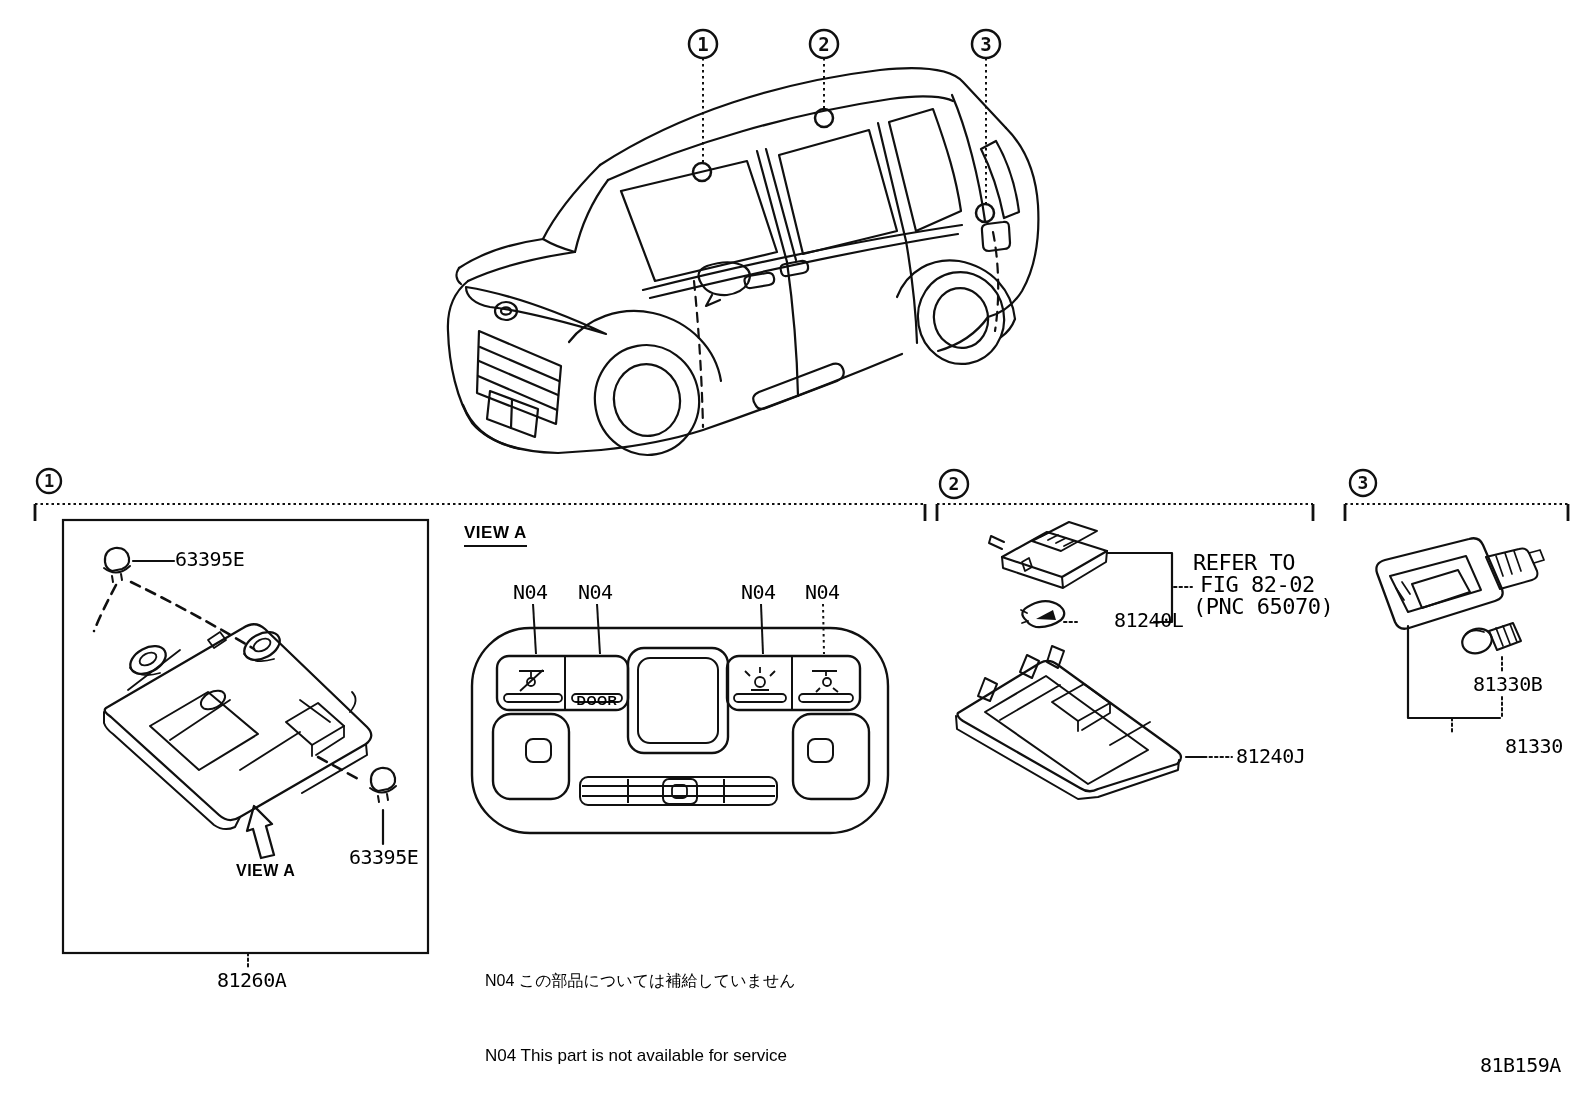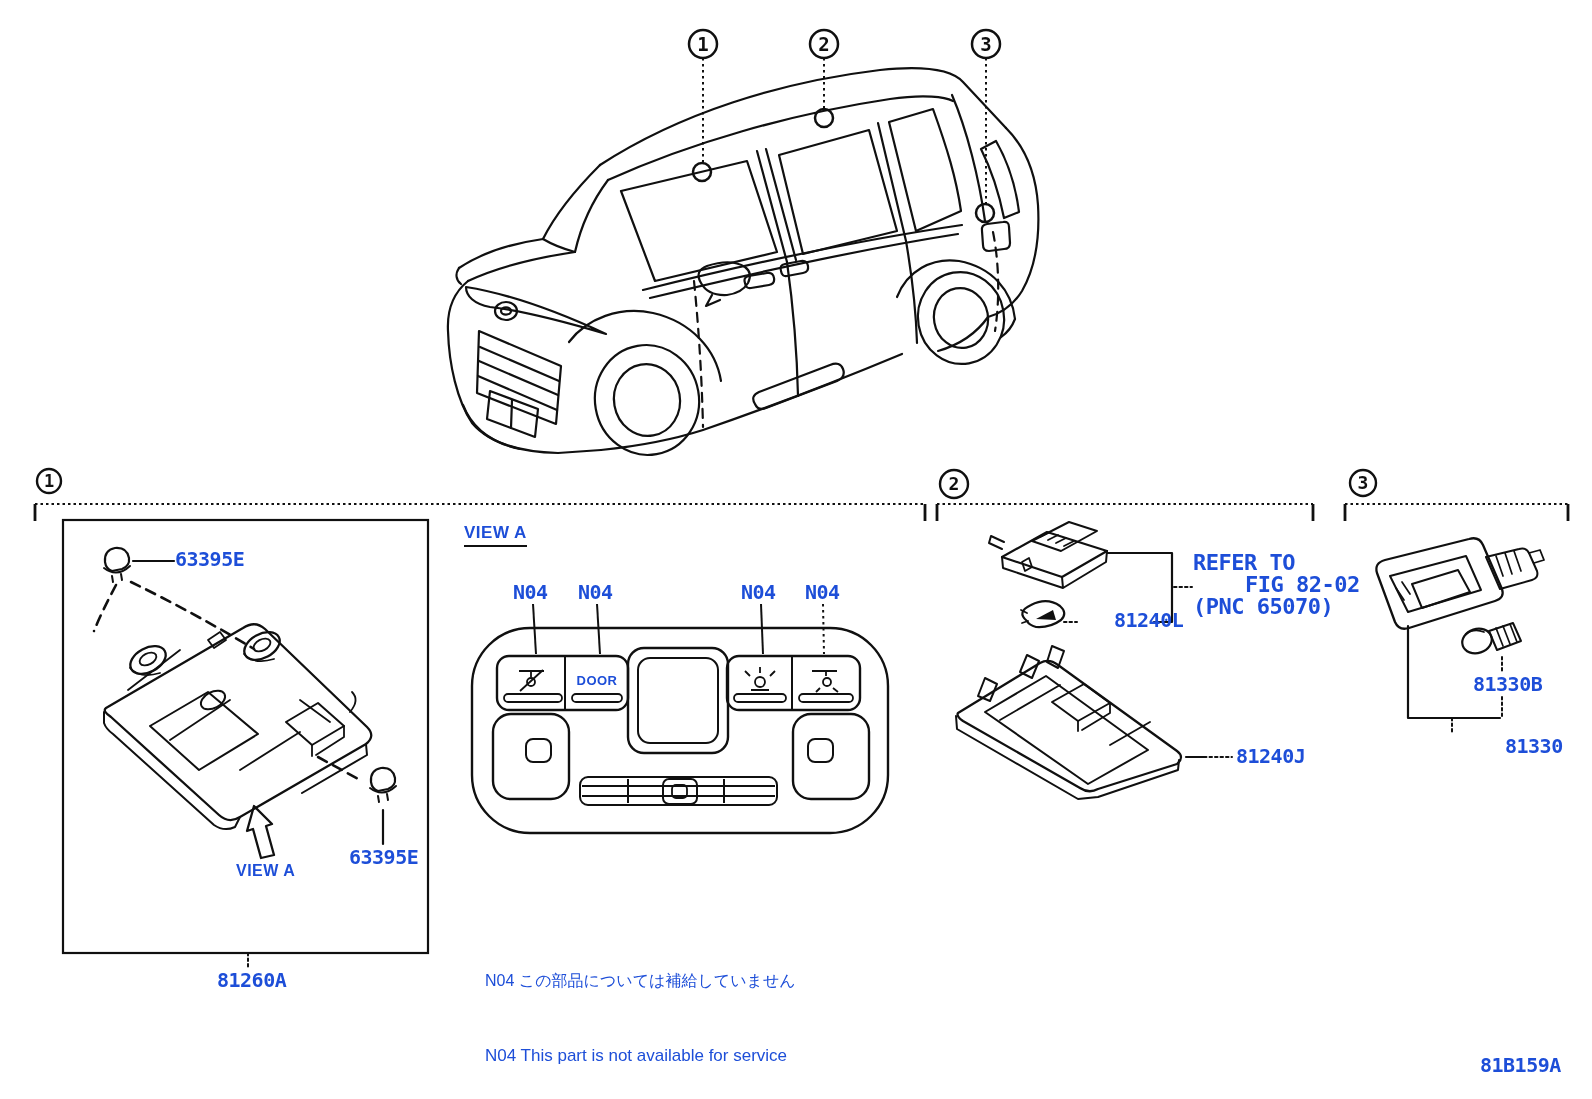--- a/index.html
+++ b/index.html
@@ -1,20 +1,20 @@
 <!DOCTYPE html>
 <html><head>
 <meta charset="utf-8">
 <style>
   html,body{margin:0;padding:0;background:#ffffff}
   .canvas{position:relative;width:1592px;height:1099px;background:#ffffff;overflow:hidden;
           font-family:"Liberation Sans","DejaVu Sans",sans-serif;color:#101010}
   svg.art{position:absolute;left:0;top:0}
-  .txt{position:absolute;white-space:pre;line-height:1.15;color:#1d4ed8}
-  .pn{font-family:"DejaVu Sans Mono","Liberation Mono",monospace;font-weight:700;
+  .txt{position:absolute;white-space:pre;line-height:1.15;color:#000000}
+  .pn{font-family:"DejaVu Sans Mono","Liberation Mono",monospace;font-weight:400;
       font-size:20px;letter-spacing:-.5px}
   .pn-sm{font-size:22px;letter-spacing:-.5px}
   .viewa{font-weight:700;font-size:16px;letter-spacing:.5px;font-family:"Liberation Sans",sans-serif}
   .ul{border-bottom:2px solid #101010;padding-bottom:2px}
   .digit{position:absolute;text-align:center;font-family:"DejaVu Sans Mono","Liberation Mono",monospace;
          font-weight:700}
   .door{font-weight:700;font-size:13px;text-align:center;letter-spacing:.5px}
   .note{font-size:17px}
   .note-jp{font-size:16px}
 </style>
@@ -291,25 +291,25 @@
   <div class="txt pn" style="left:175px;top:548px">63395E</div>
   <div class="txt pn" style="left:349px;top:846px">63395E</div>
   <div class="txt viewa" style="left:236px;top:862px">VIEW A</div>
   <div class="txt pn" style="left:217px;top:969px">81260A</div>
 
   <div class="txt viewa ul" style="left:464px;top:523px;font-size:17px">VIEW A</div>
   <div class="txt pn" style="left:513px;top:581px">N04</div>
   <div class="txt pn" style="left:578px;top:581px">N04</div>
   <div class="txt pn" style="left:741px;top:581px">N04</div>
   <div class="txt pn" style="left:805px;top:581px">N04</div>
-  <div class="txt door" style="left:566px;top:674px;width:62px">DOOR</div>
+  <div class="txt door" style="left:566px;top:694px;width:62px">DOOR</div>
 
   <div class="txt pn" style="left:1114px;top:609px">81240L</div>
   <div class="txt pn pn-sm" style="left:1193px;top:550px">REFER TO</div>
-  <div class="txt pn pn-sm" style="left:1245px;top:572px">FIG 82-02</div>
+  <div class="txt pn pn-sm" style="left:1200px;top:572px">FIG 82-02</div>
   <div class="txt pn pn-sm" style="left:1193px;top:594px">(PNC 65070)</div>
   <div class="txt pn" style="left:1236px;top:745px">81240J</div>
 
   <div class="txt pn" style="left:1473px;top:673px">81330B</div>
   <div class="txt pn" style="left:1505px;top:735px">81330</div>
 
   <div class="txt note-jp" style="left:485px;top:972px">N04 この部品については補給していません</div>
   <div class="txt note" style="left:485px;top:1046px">N04 This part is not available for service</div>
   <div class="txt pn" style="left:1480px;top:1054px">81B159A</div>
 

